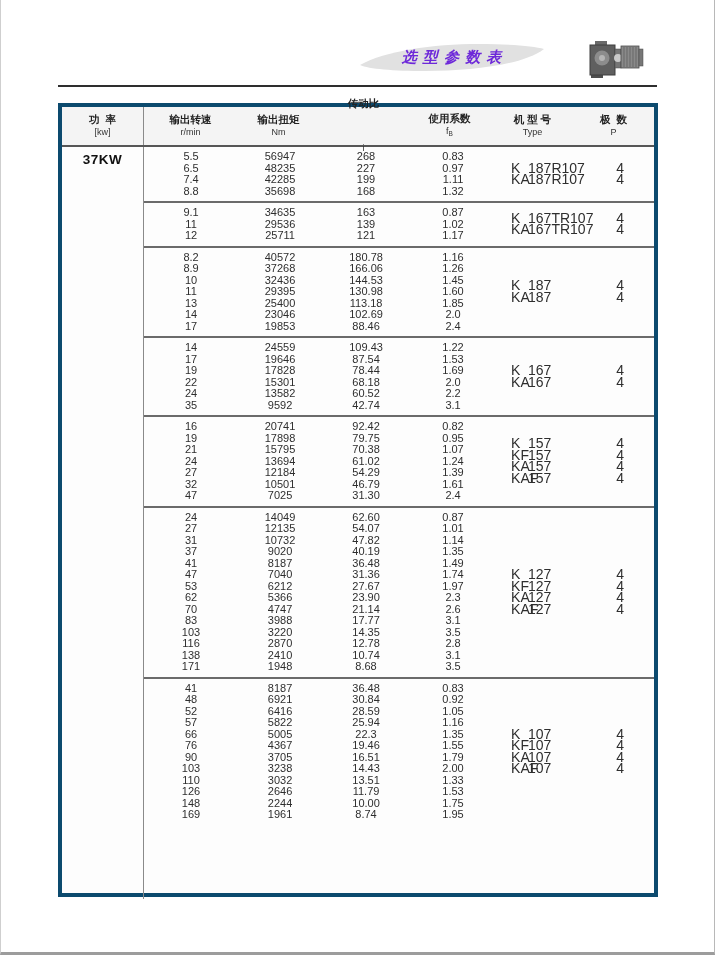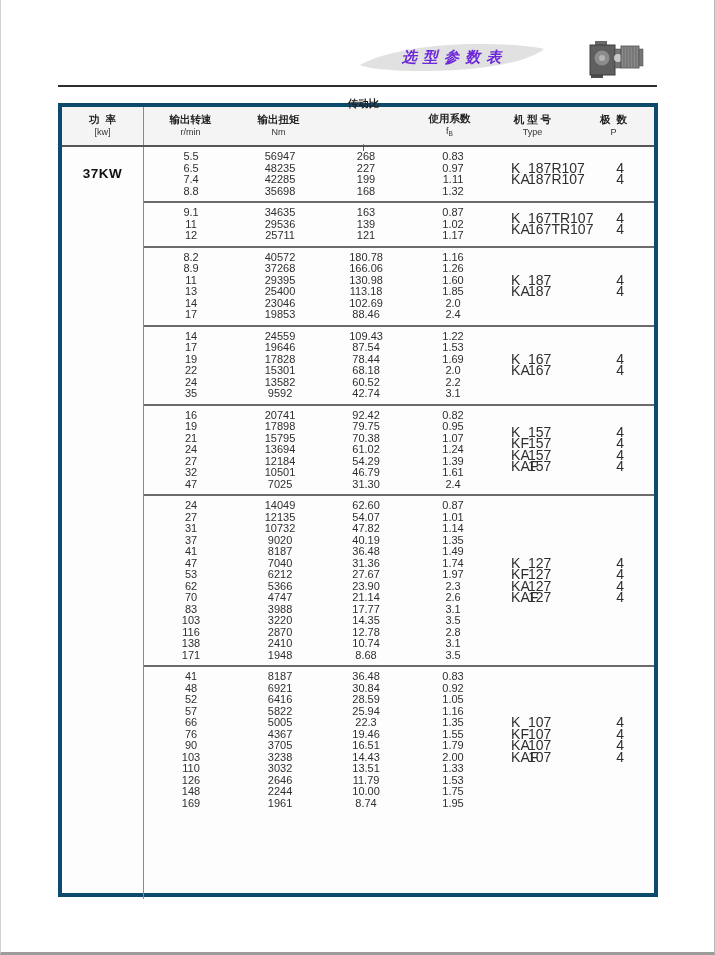--- a/index.html
+++ b/index.html
@@ -27,21 +27,21 @@
   .th { display:flex; flex-direction:column; justify-content:center; align-items:center;
         text-align:center; line-height:13px; }
   .th .cn { font-size:10.5px; font-weight:600; color:#222; white-space:pre; }
   .th .un { font-size:9px; color:#333; }
   .th-power { width:83px; border-right:1px solid #8a8a8a; }
   .th-speed { width:94px; } .th-torque { width:84px; } .th-ratio { width:88px;gap:32px; }
   .th-factor { width:86px; } .th-type { width:82px; } .th-poles { width:82px; }
   sub.fsub { font-size:6.5px; vertical-align:-1.5px; }
 
   .tbody { display:flex; height:752px; }
-  .power-col { width:83px; border-right:1px solid #8a8a8a; text-align:center; padding-top:17px; }
+  .power-col { width:83px; border-right:1px solid #8a8a8a; text-align:center; padding-top:3px; }
   .power-col .pw { font-size:13.5px; font-weight:bold; letter-spacing:0.5px; color:#111; }
   .data-col { width:516px; }
 
   .block { position:relative; padding:4px 0; }
   .block + .block { border-top:2px solid #6b6b6b; }
   .nrow { display:flex; height:11.5px; line-height:11.5px; font-size:11px; }
   .c-s { width:94px; text-align:center; }
   .c-t { width:84px; text-align:center; }
   .c-i { width:88px; text-align:center; }
   .c-f { width:86px; text-align:center; }
@@ -209,20 +209,26 @@
               <span class="c-i">180.78</span>
               <span class="c-f">1.16</span>
             </div>
               <div class="nrow">
               <span class="c-s">8.9</span>
               <span class="c-t">37268</span>
               <span class="c-i">166.06</span>
               <span class="c-f">1.26</span>
             </div>
               <div class="nrow">
+              <span class="c-s">10</span>
+              <span class="c-t">32436</span>
+              <span class="c-i">144.53</span>
+              <span class="c-f">1.45</span>
+            </div>
+              <div class="nrow">
               <span class="c-s">11</span>
               <span class="c-t">29395</span>
               <span class="c-i">130.98</span>
               <span class="c-f">1.60</span>
             </div>
               <div class="nrow">
               <span class="c-s">13</span>
               <span class="c-t">25400</span>
               <span class="c-i">113.18</span>
               <span class="c-f">1.85</span>

